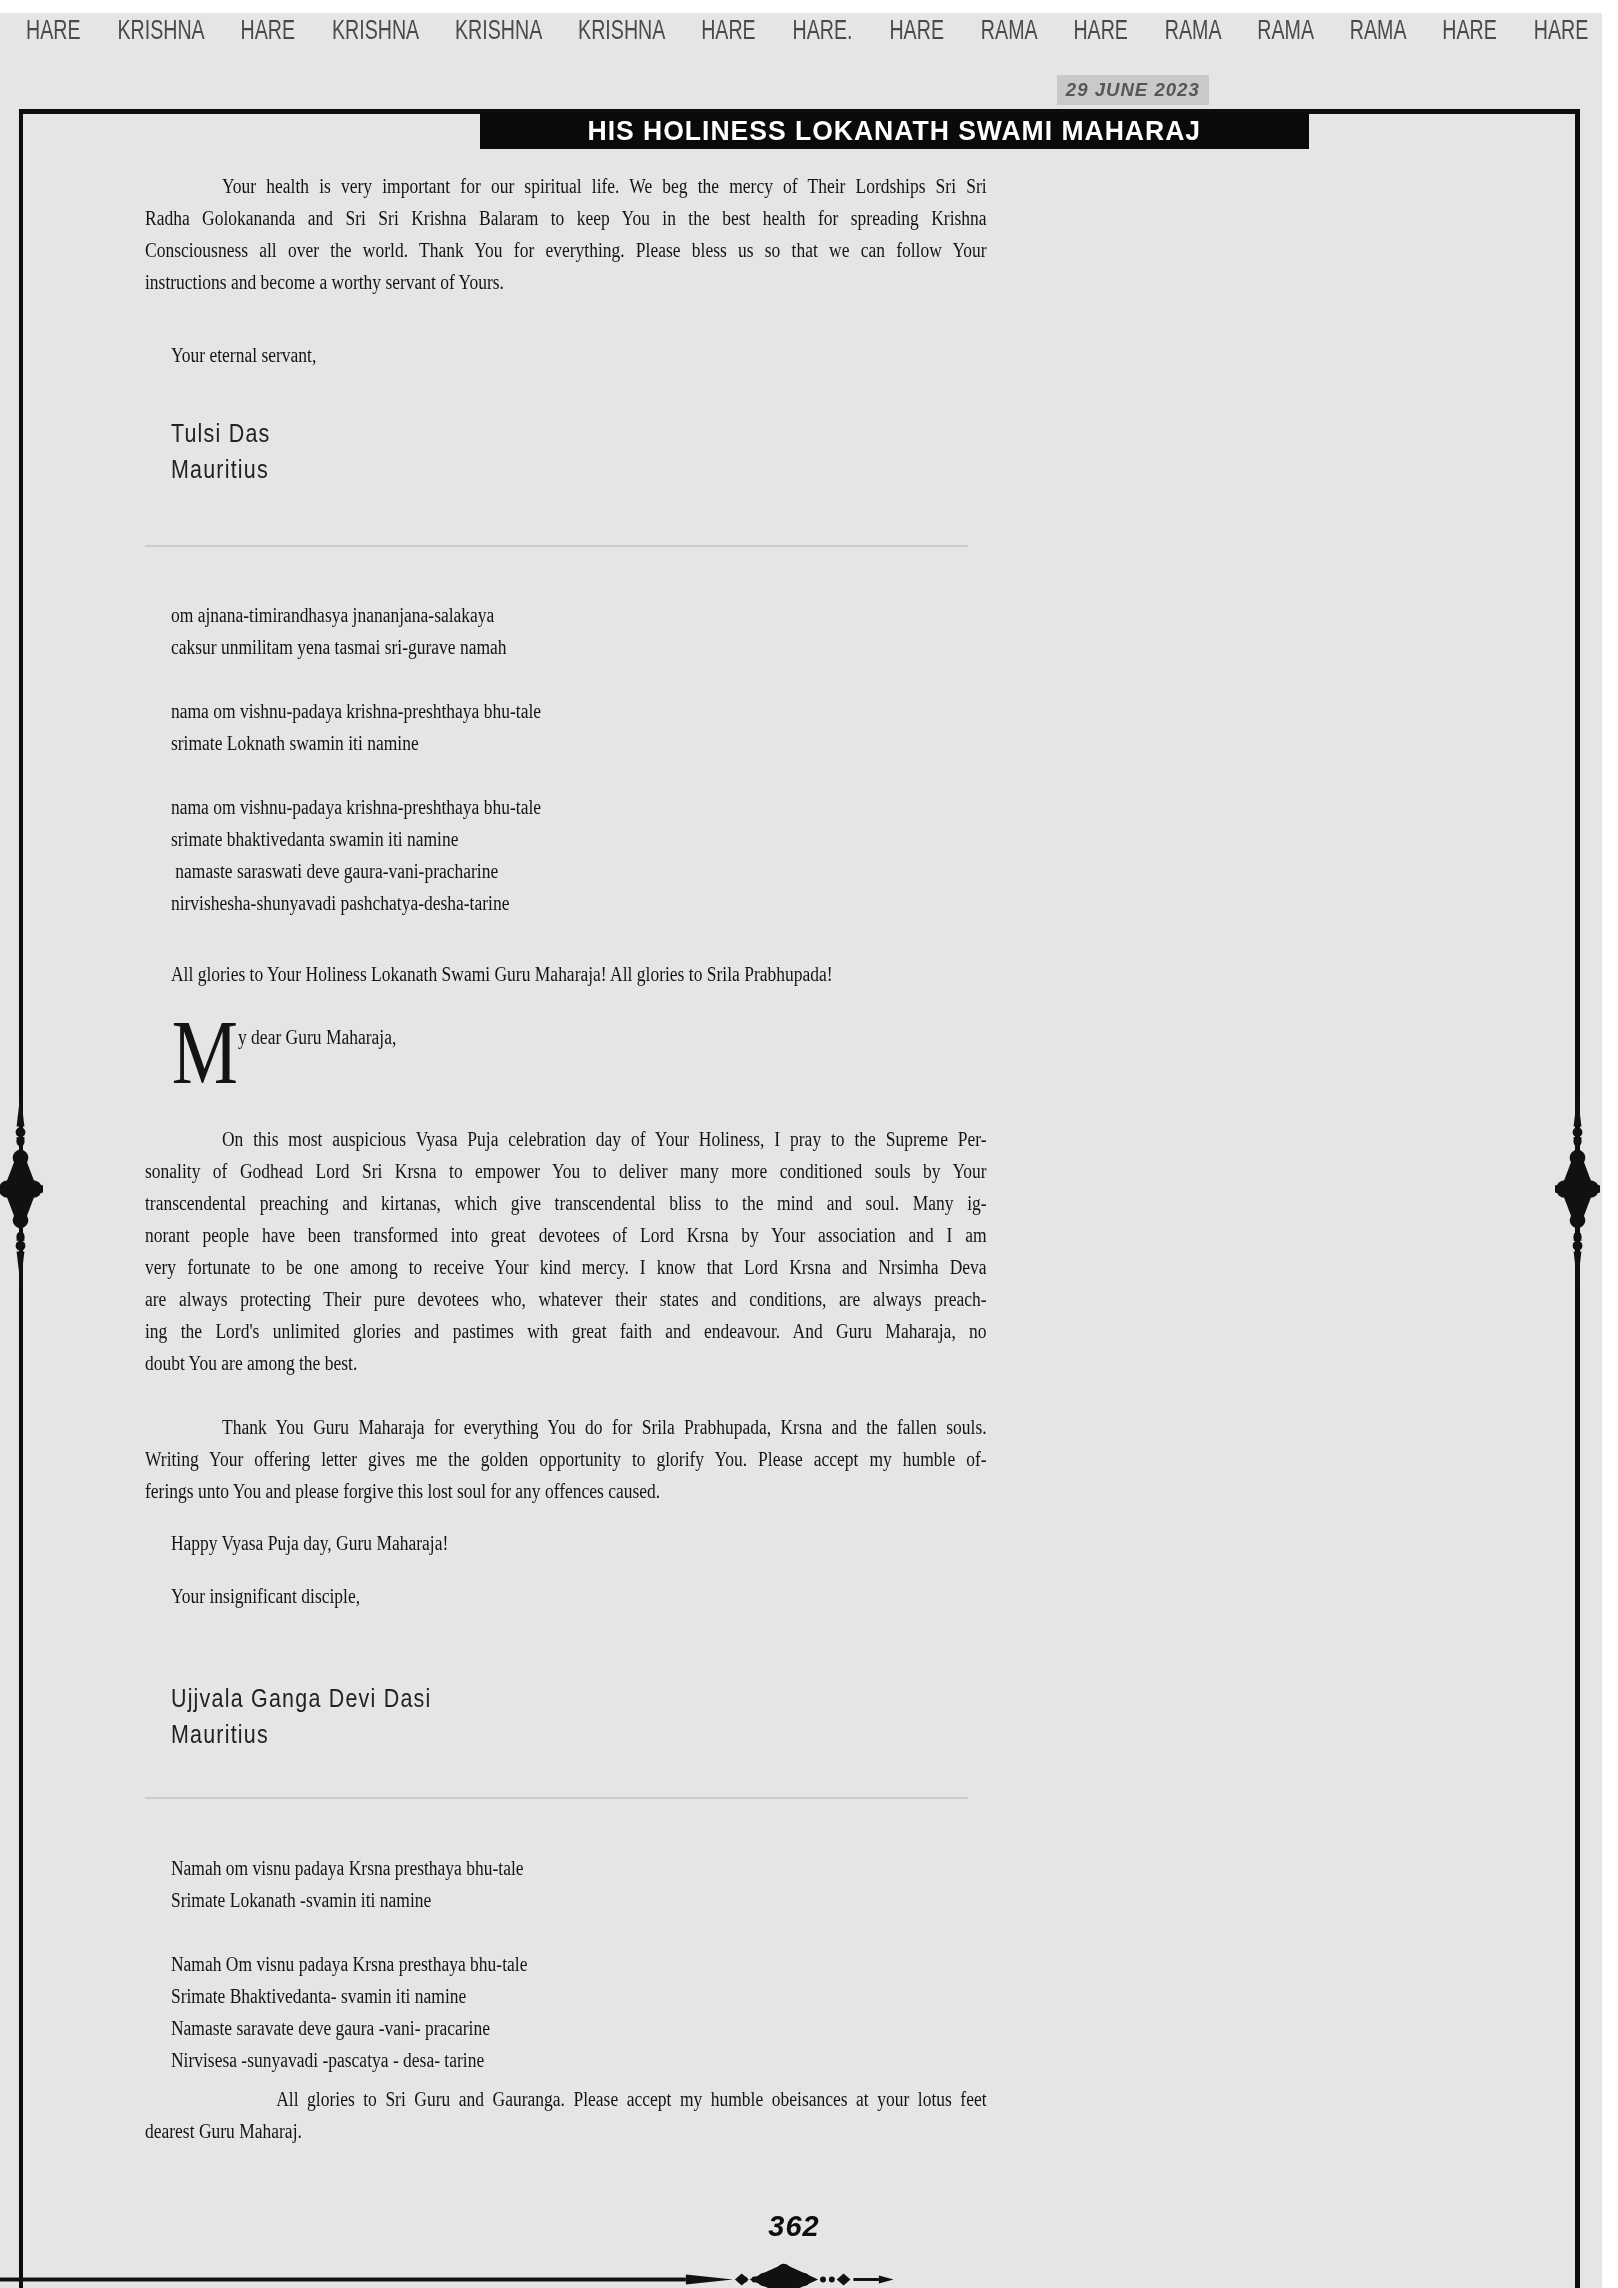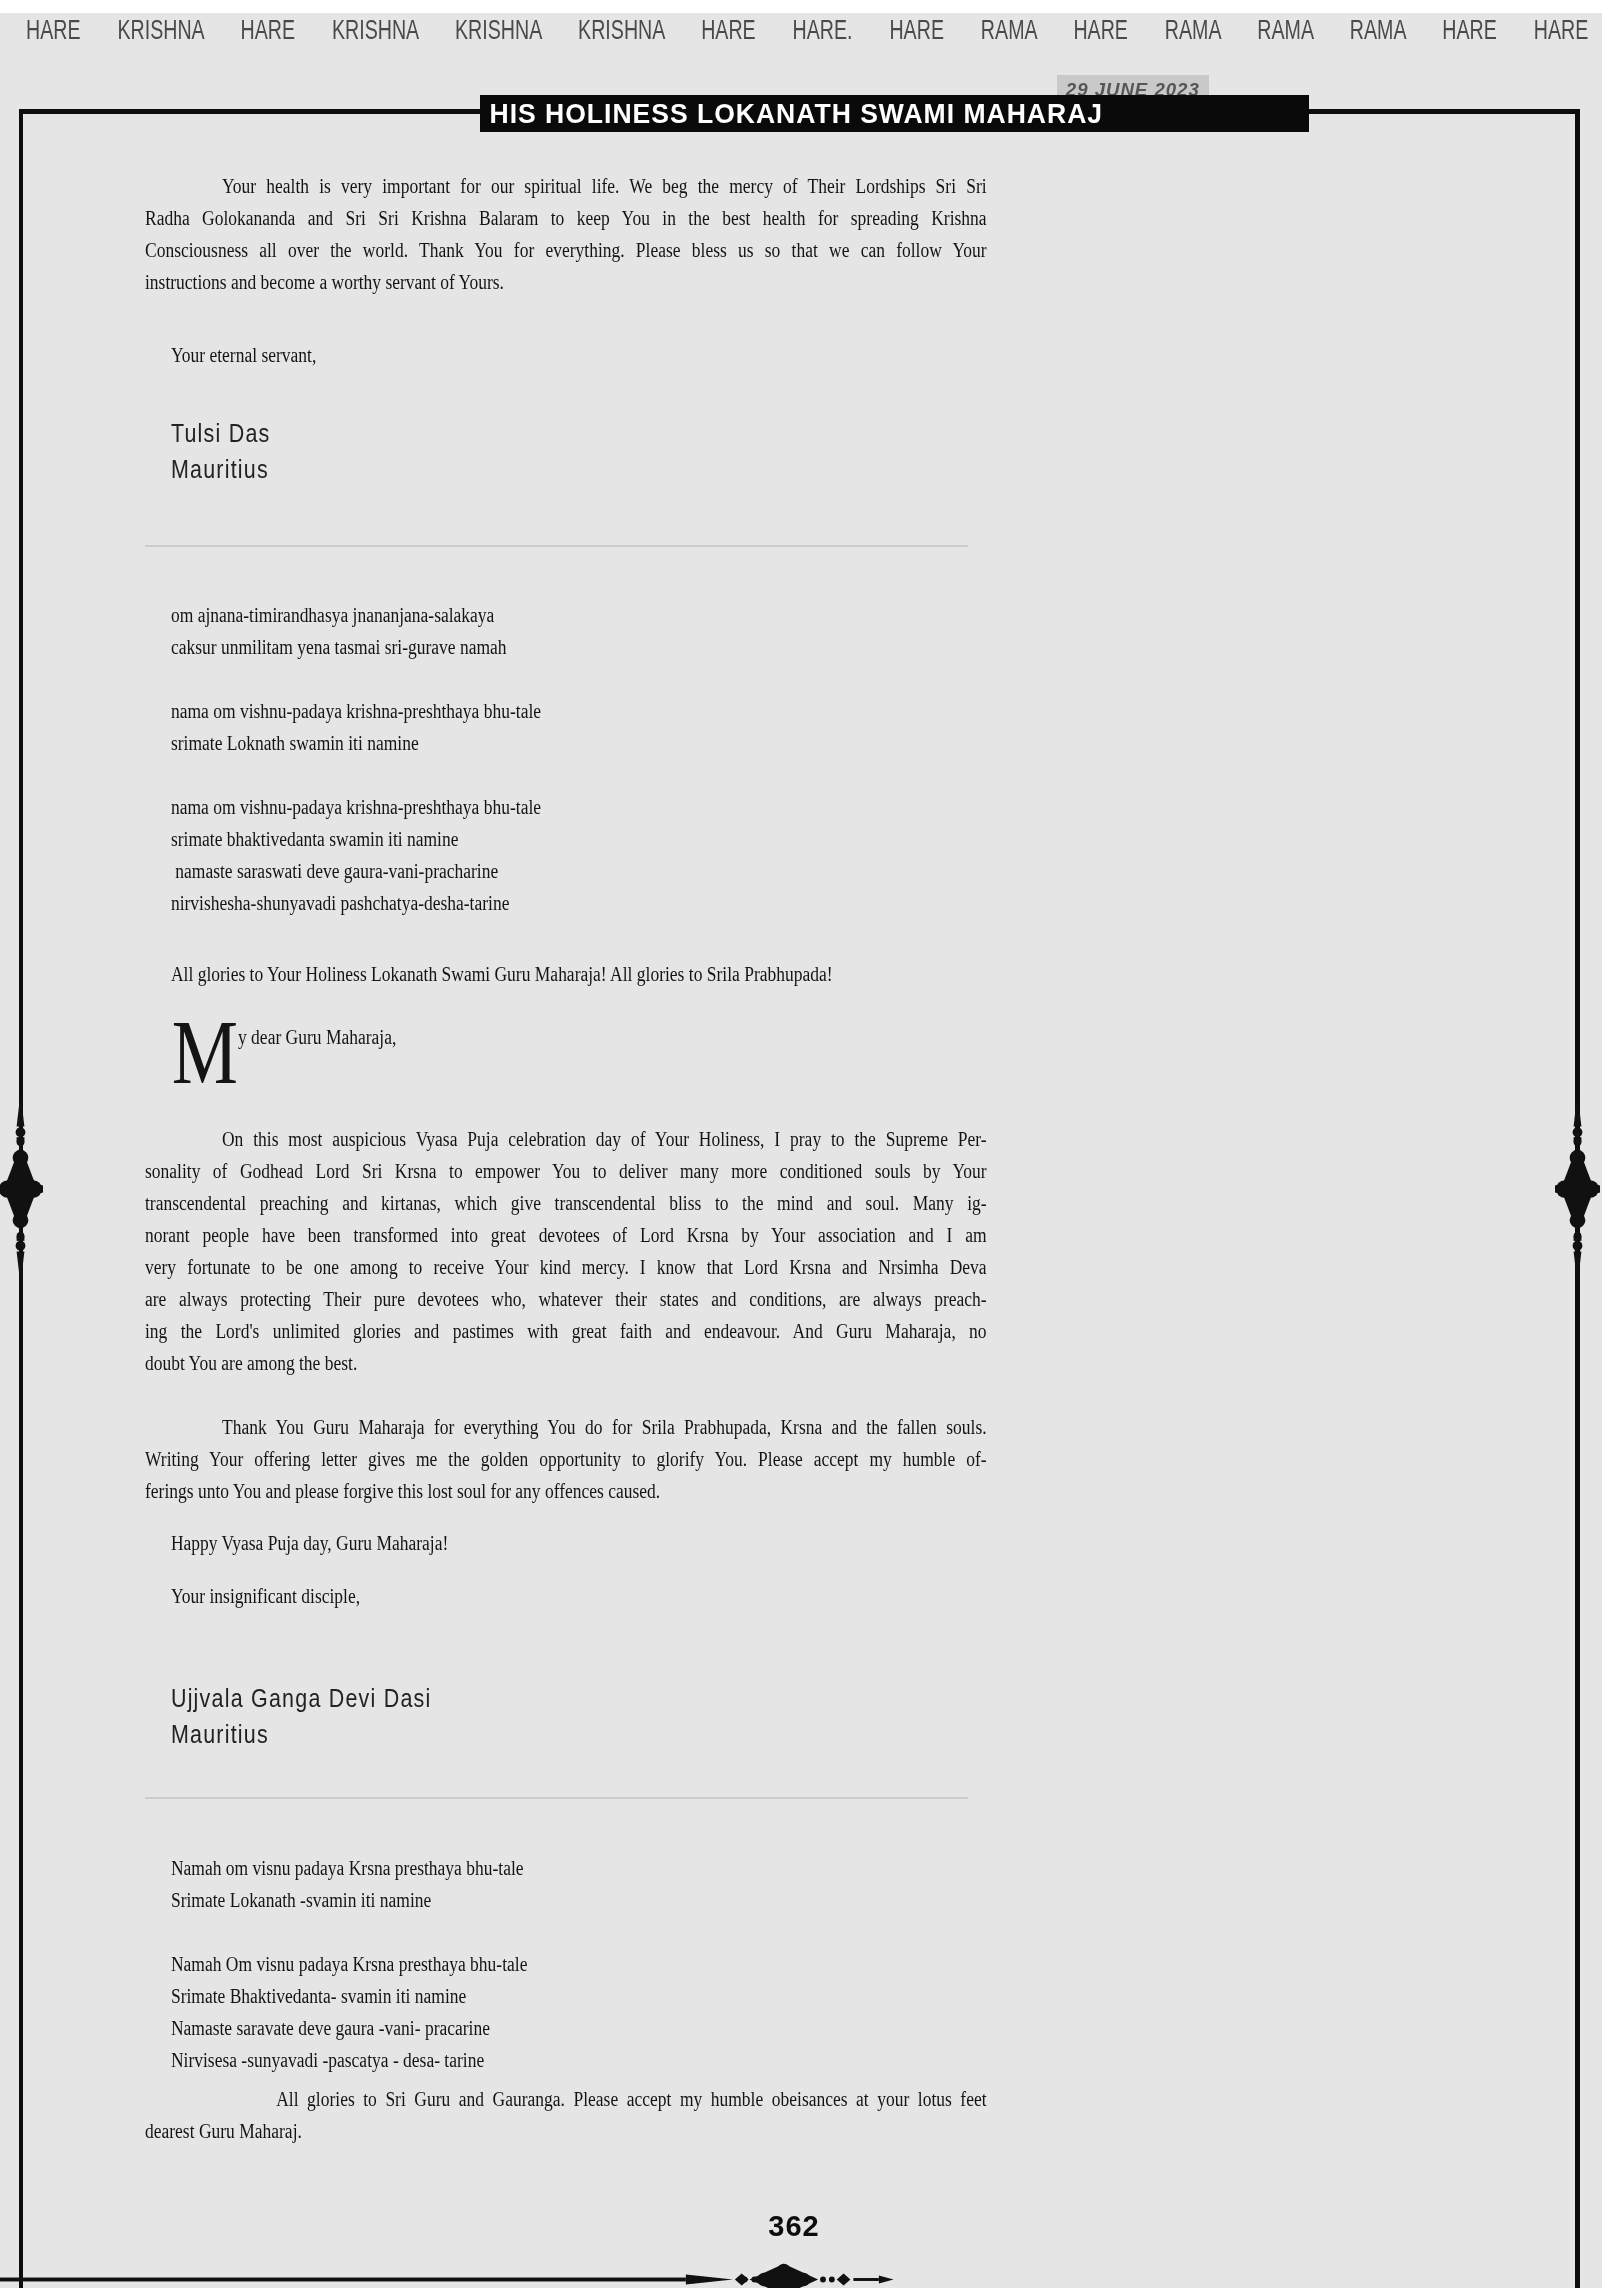--- a/index.html
+++ b/index.html
@@ -19,22 +19,22 @@
   .date-badge{position:absolute;left:1057px;top:62px;background:#c9c9c9;color:#565656;
         font-family:"Liberation Sans",sans-serif;font-weight:700;font-size:18.6px;
         letter-spacing:1px;padding:3.9px 8.8px;font-style:italic;}
 
   
   .frame-top{position:absolute;left:18.6px;top:96px;width:1561px;height:4.9px;background:#0d0d0d;}
   .frame-left{position:absolute;left:18.6px;top:96px;width:4.9px;height:2193px;background:#0d0d0d;}
   .frame-right{position:absolute;left:1575px;top:96px;width:4.9px;height:2193px;background:#0d0d0d;}
 
   
-  .banner{position:absolute;left:480px;top:82px;width:829px;height:37px;background:#0a0a0a;
-        display:flex;align-items:center;justify-content:flex-start;}
+  .banner{position:absolute;left:480px;top:99px;width:829px;height:37px;background:#0a0a0a;
+        display:flex;align-items:center;justify-content:center;}
   .banner-text{color:#ffffff;font-family:"Liberation Sans",sans-serif;font-weight:700;
         font-size:27.4px;letter-spacing:1px;transform:scaleX(0.97);white-space:nowrap;}
 
   
   .content{position:absolute;left:145px;top:152px;width:1039px;transform:scaleX(0.81);
         transform-origin:0 0;font-size:21.6px;line-height:32px;}
   .just .jline{text-align:justify;text-align-last:justify;}
   .just .jline.last{text-align-last:left;}
   .just .jline.first{text-indent:95px;}
   .finale .jline.first{text-indent:162px;}
@@ -43,21 +43,21 @@
   .sub{padding-left:32px;}
   .sig{font-family:"Liberation Sans",sans-serif;font-size:26.5px;line-height:36px;
         letter-spacing:1.5px;color:#222222;}
   .divider{height:2px;background:#cccccc;width:1016px;}
   .dropcap-row{display:flex;align-items:flex-start;padding-left:33px;height:78px;}
   .dropcap{font-family:"Liberation Serif",serif;font-size:92px;line-height:76px;}
   .dropcap-rest{padding-top:6.9px;}
 
   
   .page-num{position:absolute;left:745px;top:2197px;width:98px;text-align:center;
-        font-family:"Liberation Sans",sans-serif;font-weight:700;font-size:29px;letter-spacing:1px;color:#0d0d0d;}
+        font-family:"Liberation Sans",sans-serif;font-weight:700;font-size:29px;letter-spacing:1px;color:#0d0d0d;font-style:italic;}
   .orn-bottom{position:absolute;left:0px;top:2241px;}
   .orn-left{position:absolute;left:-2px;top:1078px;}
   .orn-right{position:absolute;left:1555px;top:1078px;}
 </style>
 </head>
 <body>
 
 <div class="page">
 
   <div class="maha">HARE KRISHNA HARE KRISHNA KRISHNA KRISHNA HARE HARE.  HARE RAMA HARE RAMA RAMA RAMA HARE HARE</div>

